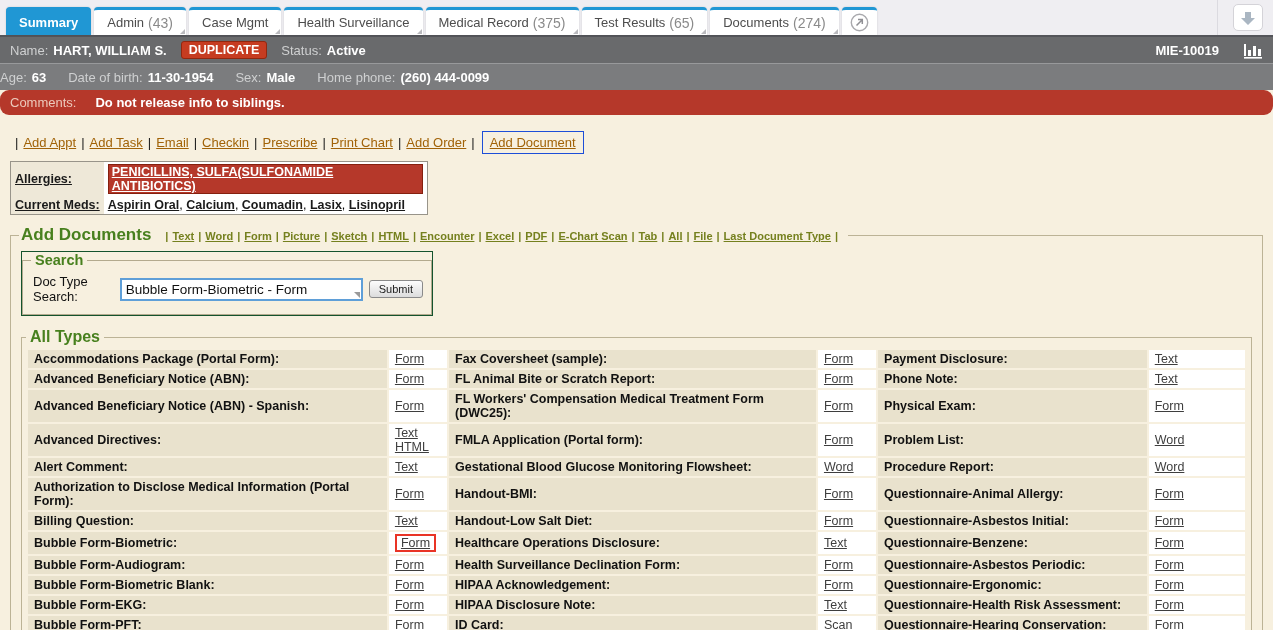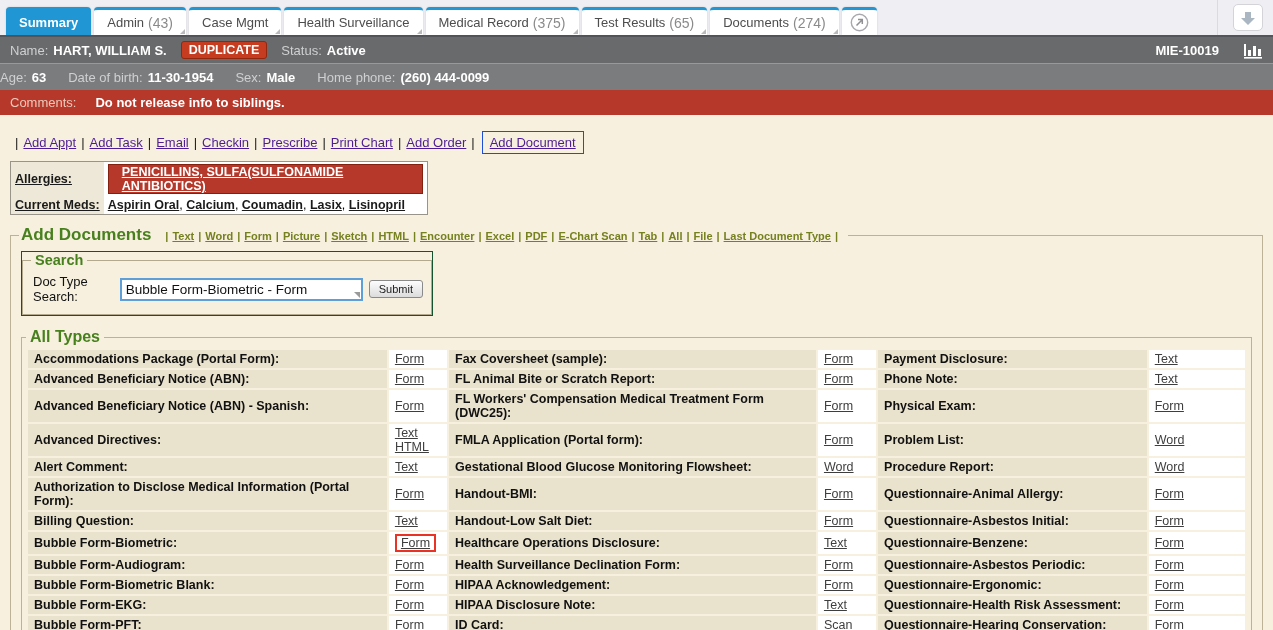--- a/index.html
+++ b/index.html
@@ -27,38 +27,38 @@
   
   .pbar1 { background:#696a6c; border-bottom:1px solid #98999b; height:27px; display:flex; align-items:center;
            padding:0 10px; font-size:13px; color:#fff; }
   .pbar2 { background:#7b7c7e; height:26px; display:flex; align-items:center; padding:0 0; font-size:13px; color:#fff; }
   .pbar-label { color:#cfd0d1; margin-right:5px; }
   .pbar-val { font-weight:bold; color:#fff; }
   .pbar-gap { width:22px; }
   .dup-badge { background:#c63c21; border:1px solid #92270f; border-radius:3px; color:#fff; font-weight:bold;
                font-size:12.5px; padding:1px 7px; margin:0 14px; cursor:pointer; }
   .pbar-right { margin-left:auto; display:flex; align-items:center; gap:24px; }
-  .commentsbar { background:#b5382a; height:25px; display:flex; align-items:center; padding:0 10px; font-size:13px; }
+  .commentsbar { background:#b5382a; height:25px; display:flex; align-items:center; padding:0 10px; font-size:13px;border-radius:9px; }
   .commentsbar .pbar-label { color:#eccabc; }
   .commentsbar .pbar-val { margin-left:14px; }
 
   
   .content { padding:14px 8px 0 8px; }
   .actions-row { font-size:13px; color:#1a1a1a; padding:2px 0 0 2px; display:flex; align-items:center; flex-wrap:nowrap; }
   .actions-row .sep { margin:0 5px; color:#1a1a1a; }
-  .action-link { color:#4c1d95; text-decoration:underline; white-space:nowrap; }
+  .action-link { color:#a16207; text-decoration:underline; white-space:nowrap; }
   .redbox-inline { border:1px solid #1d4ed8; padding:3px 7px; margin-left:2px; display:inline-block; }
 
   .summary-box { margin:7px 0 0 2px; background:#fff; border:1px solid #98948a; width:418px; font-size:12.5px; }
   .summary-box table { border-collapse:collapse; width:100%; }
   .summary-box td { padding:2px 4px; vertical-align:middle; }
   .sb-label { background:#eee8d8; width:92px; white-space:nowrap; }
   .sb-label a { color:#1a1a1a; font-weight:bold; text-decoration:underline; }
   .allergy-val { background:#b5382a; border:1px solid #85200f; color:#fff; font-weight:bold;
-                 text-decoration:underline; padding:0 13px; display:inline-block; }
+                 text-decoration:underline; padding:0 3px; display:inline-block; }
   .med-link { color:#1a1a1a; font-weight:bold; text-decoration:underline; }
 
   
   fieldset { border:1px solid #bcb396; padding:4px 8px 8px 8px; }
   .outer-fs { margin:10px 2px 0 2px; border-bottom:none; padding-bottom:0; }
   .outer-fs > legend { display:flex; align-items:baseline; gap:10px; padding:0 6px 0 2px; }
   .fs-title { color:#48801e; font-weight:bold; font-size:17px; }
   .fmt-links { font-size:11px; font-weight:bold; color:#75801e; }
   .fmt-links a { color:#75801e; text-decoration:underline; }
   .fmt-links .sep { margin:0 4px; }

